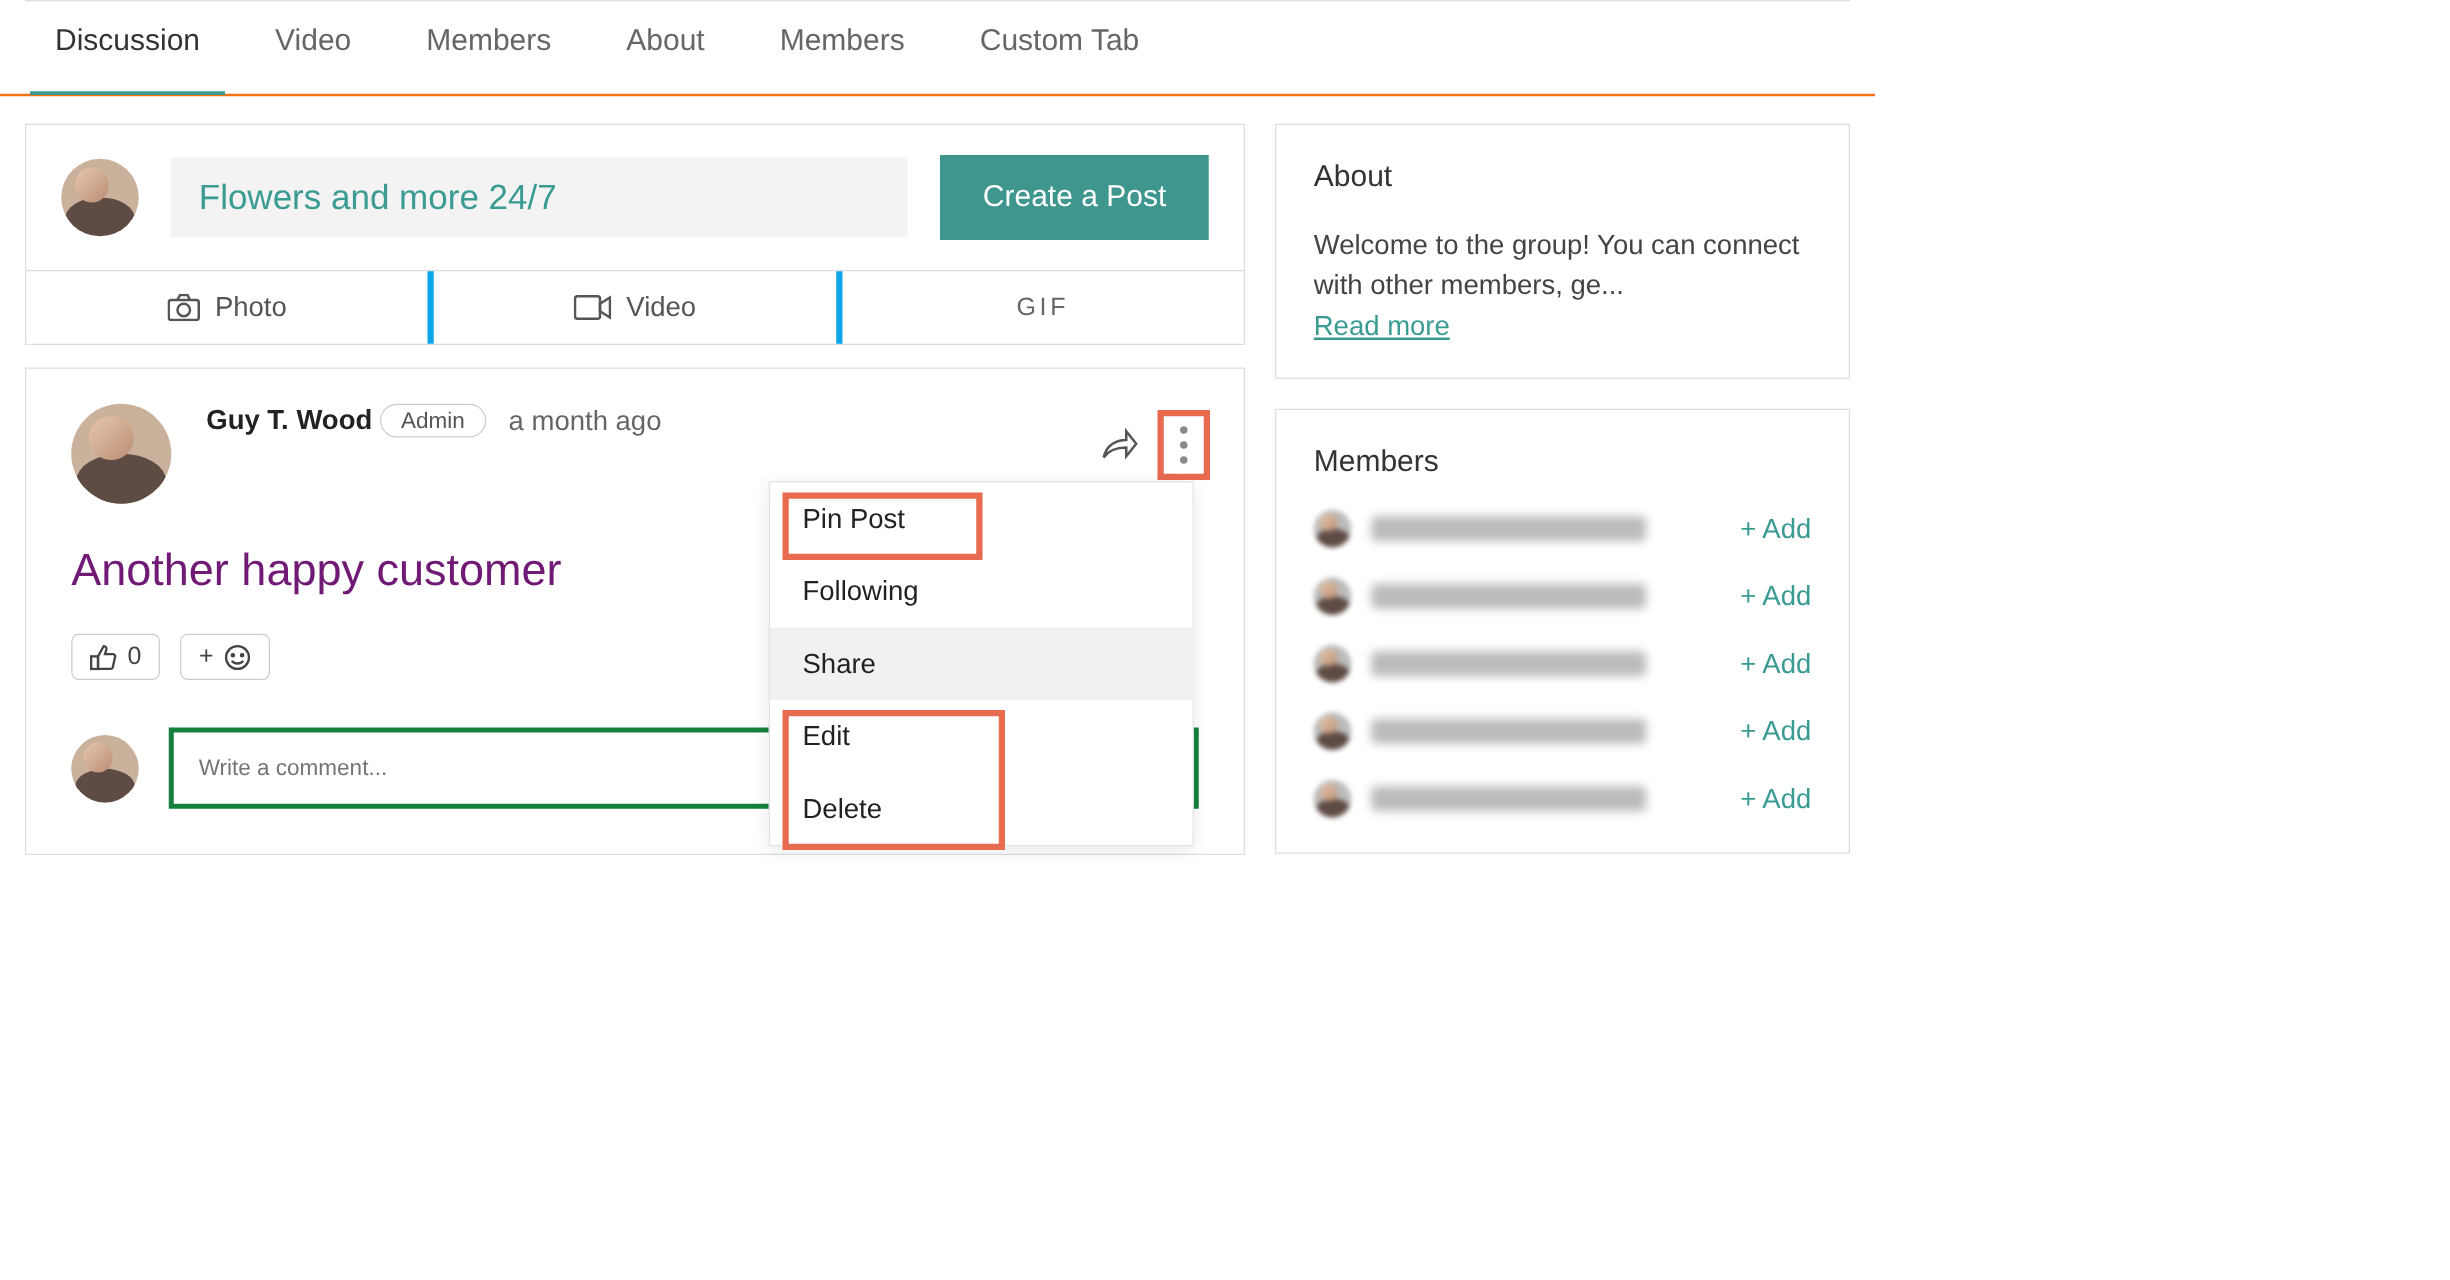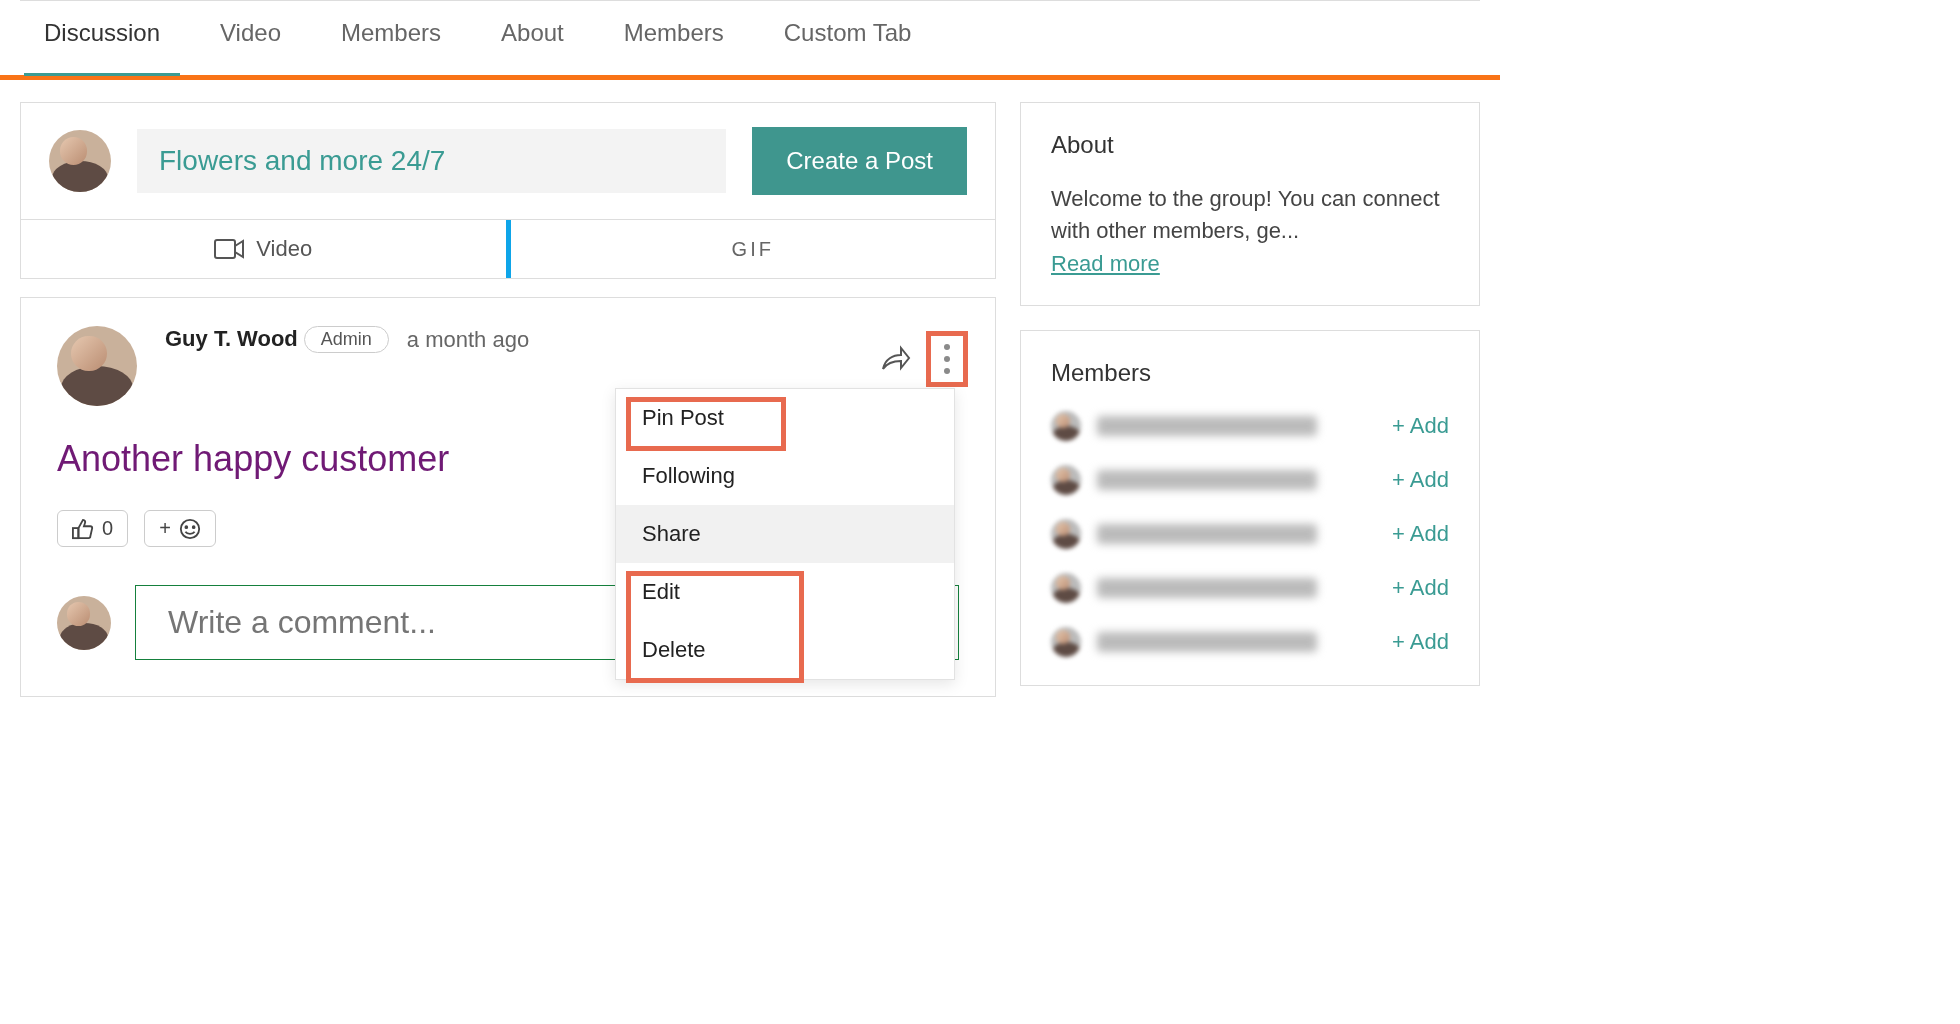--- a/index.html
+++ b/index.html
@@ -8,21 +8,21 @@
     color: #333;
     background: #fff;
     width: 1500px;
   }
   .container { padding: 0 20px; }
   .top-divider { border-top: 1px solid #ddd; margin: 0 20px 2px; }
   .tabs {
     display: flex;
     gap: 60px;
     padding: 16px 44px 14px;
-    border-bottom: 5px solid #f97316;
+    border-bottom: 2px solid #f97316;
   }
   .tab {
     font-size: 24px;
     color: #666;
     cursor: pointer;
     padding-bottom: 14px;
     position: relative;
   }
   .tab.active {
     color: #333;
@@ -103,21 +103,21 @@
 
   .post-body { font-size: 36px; color:#701a75; margin: 32px 0 30px; }
   .react-row { display:flex; gap:16px; margin-bottom: 32px; }
   .react-btn {
     border:1px solid #ccc; border-radius:6px; padding:6px 14px; display:flex; align-items:center; gap:8px;
     font-size:20px; color:#444; background:#fff; cursor:pointer;
   }
 
   .comment-row { display:flex; align-items:center; gap:24px; padding: 6px 0 20px; }
   .comment-input {
-    flex:1; border:1px solid #15803d; padding: 18px 32px; font-size:32px; color:#3a9b93; background:#fff;
+    flex:1; border:4px solid #15803d; padding: 18px 20px; font-size:18px; color:#3a9b93; background:#fff;
   }
 
   .dropdown {
     position:absolute; top:54px; right:10px; width:340px; background:#fff; border:1px solid #e2e2e2;
     box-shadow: 0 4px 14px rgba(0,0,0,0.1);
   }
   .dropdown-item {
     padding: 16px 26px; font-size:22px; color:#222; cursor:pointer; position:relative;
   }
   .dropdown-item.hovered { background:#f1f1f1; }
@@ -158,20 +158,30 @@
 
   <div class="main-col">
 
     <div class="card">
       <div class="compose-top">
         <div class="avatar"></div>
         <input class="compose-input" value="Flowers and more 24/7" style="">
         <button class="create-btn">Create a Post</button>
       </div>
       <div class="compose-opts">
+        <div class="compose-opt">
+          <span>
+            <svg width="26" height="22" viewBox="0 0 26 22" fill="none" stroke="#555" stroke-width="2">
+              <rect x="1" y="5" width="24" height="16" rx="2"></rect>
+                  <circle cx="13" cy="13" r="5"></circle>
+              <path d="M8 5l2-4h6l2 4"></path>
+            </svg>
+          </span>
+          <span>Photo</span>
+        </div>
         <div class="compose-opt">
           <span>
             <svg width="30" height="20" viewBox="0 0 30 20" fill="none" stroke="#555" stroke-width="2">
               <rect x="1" y="1" width="20" height="18" rx="2"></rect>
                   <path d="M21 7l8-5v16l-8-5z"></path>
             </svg>
           </span>
           <span>Video</span>
         </div>
         <div class="compose-opt">

